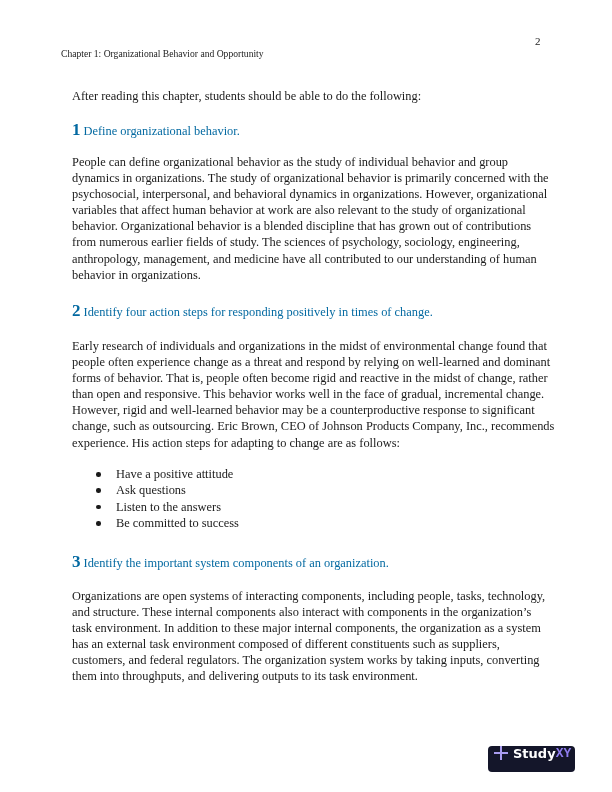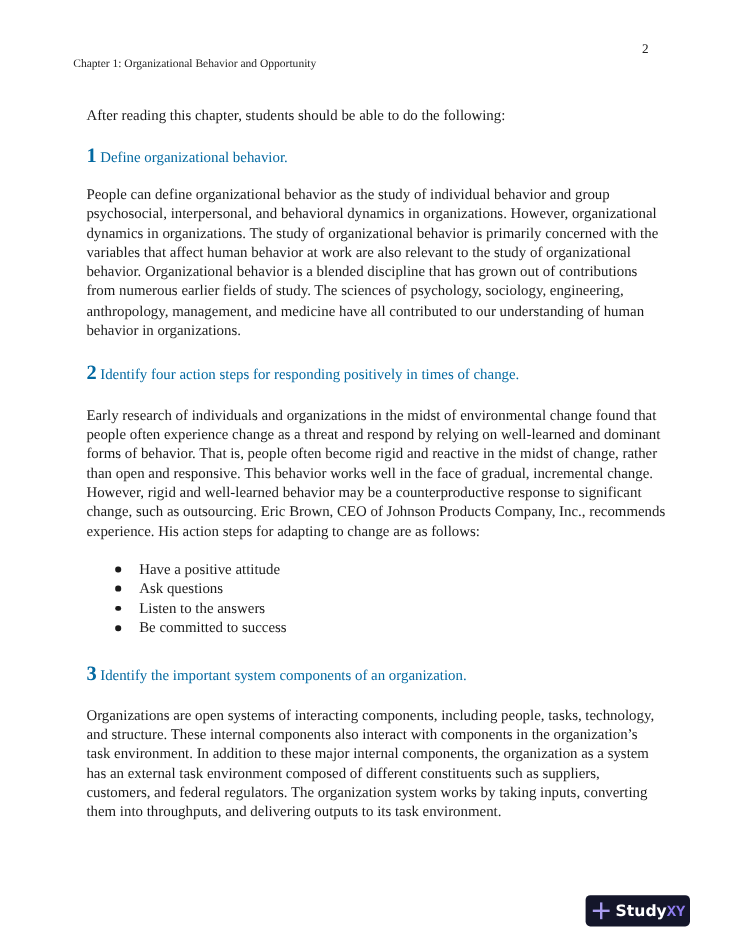--- a/index.html
+++ b/index.html
@@ -88,21 +88,21 @@
     }
     .badge {
       position: absolute;
       left: 488px;
       top: 746px;
       width: 87px;
       height: 26px;
       background: #14162a;
       border-radius: 4px;
       display: flex;
-      align-items: center;
+      align-items: flex-start;
       font-family: "DejaVu Sans", "Liberation Sans", sans-serif;
       font-weight: bold;
       font-size: 13px;
       color: #ffffff;
     }
     .badge .plus {
       position: relative;
       width: 14px;
       height: 14px;
       margin-left: 6px;
@@ -131,22 +131,22 @@
 <div class="page-number">2</div>
 <div class="running-header">Chapter 1: Organizational Behavior and Opportunity</div>
 
 <div class="intro">After reading this chapter, students should be able to do the following:</div>
 
 <div class="heading" style="top:120px;">
   <span class="num">1</span><span>Define organizational behavior.</span>
 </div>
 <div class="para" style="top:154px;">
   <span class="line">People can define organizational behavior as the study of individual behavior and group</span>
+  <span class="line">dynamics in organizations. The study of organizational behavior is primarily concerned with the</span>
   <span class="line">psychosocial, interpersonal, and behavioral dynamics in organizations. However, organizational</span>
-  <span class="line">dynamics in organizations. The study of organizational behavior is primarily concerned with the</span>
   <span class="line">variables that affect human behavior at work are also relevant to the study of organizational</span>
   <span class="line">behavior. Organizational behavior is a blended discipline that has grown out of contributions</span>
   <span class="line">from numerous earlier fields of study. The sciences of psychology, sociology, engineering,</span>
   <span class="line">anthropology, management, and medicine have all contributed to our understanding of human</span>
   <span class="line">behavior in organizations.</span>
 </div>
 
 <div class="heading" style="top:301px;">
   <span class="num">2</span><span>Identify four action steps for responding positively in times of change.</span>
 </div>

